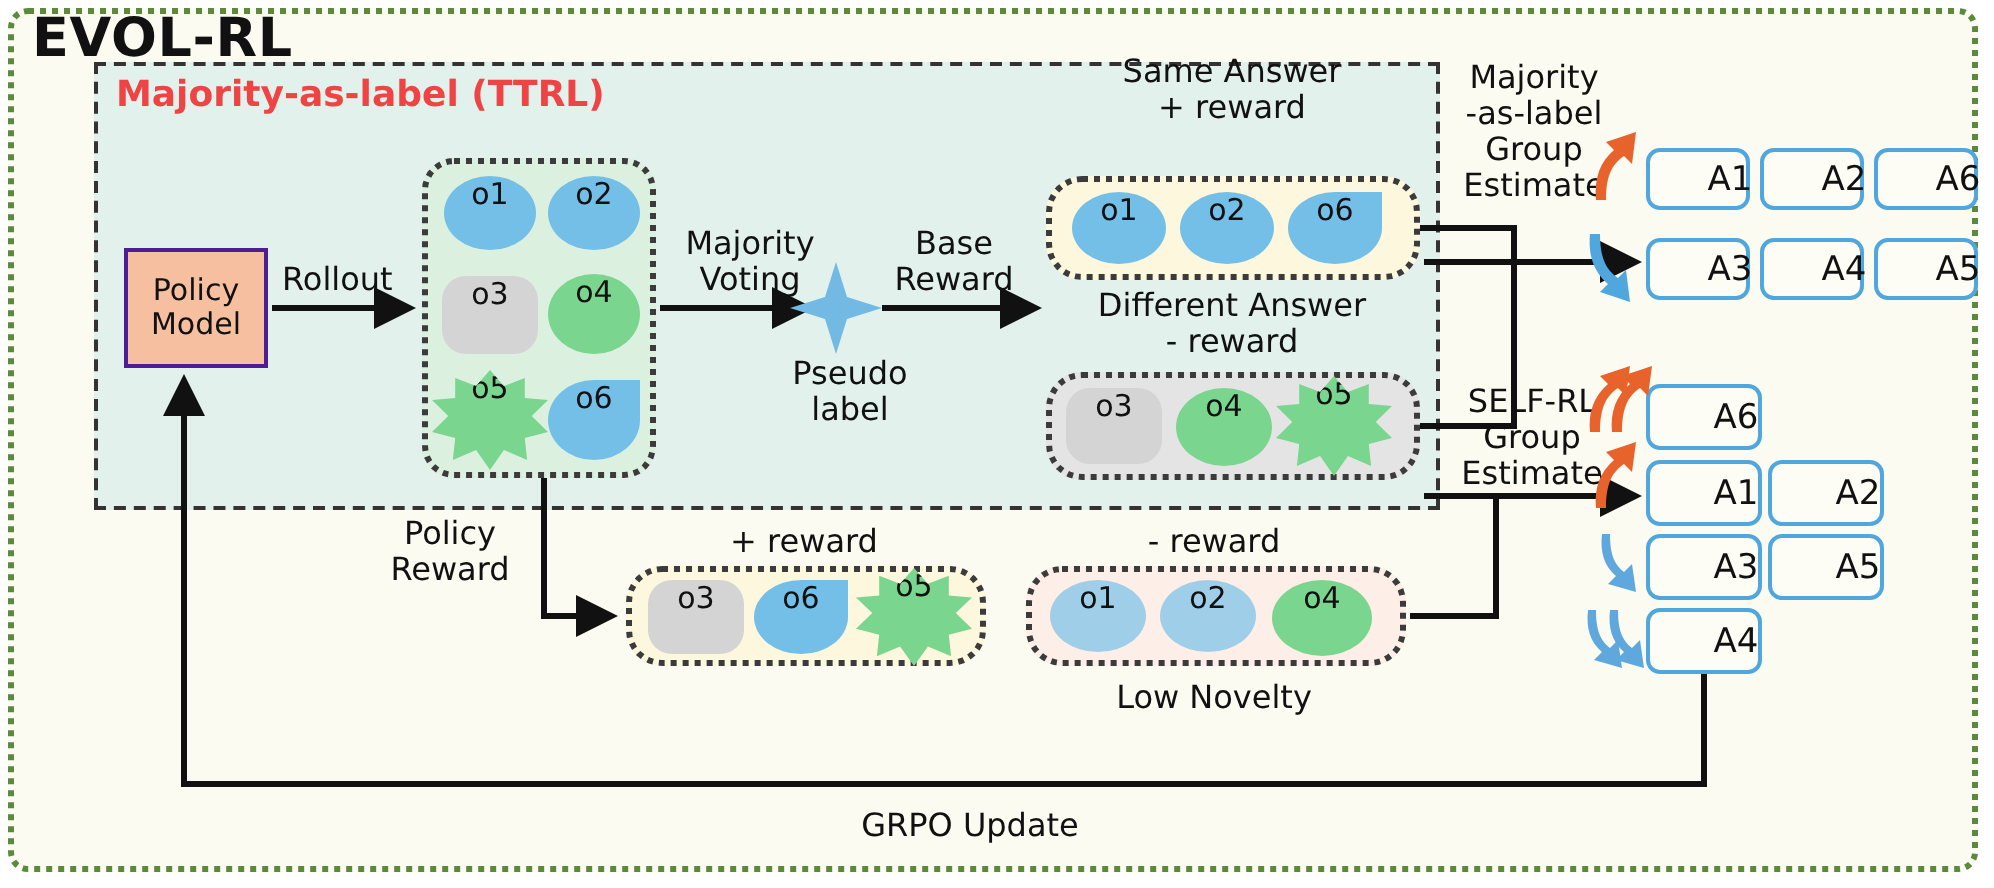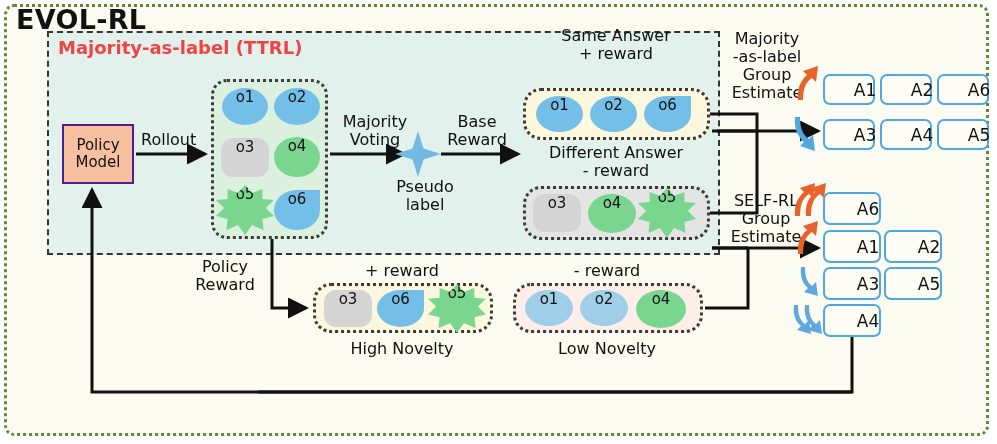--- a/index.html
+++ b/index.html
@@ -161,21 +161,20 @@
   <div class="ansbox cream" style="left:313px;top:283px;width:180px;height:50px;"></div>
   <div class="tok ticket gray" style="left:324px;top:290px;width:48px;height:37px;">
       <span>o3</span>
     </div>
   <div class="tok teardrop blue" style="left:377px;top:290px;width:47px;height:37px;">
       <span>o6</span>
     </div>
   <div class="tok star green" style="left:428px;top:284px;width:58px;height:49px;">
       <span>o5</span>
     </div>
-  <div class="txt c" style="left:312px;top:340px;width:180px;">High Novelty</div>
 
   <div class="txt c" style="left:512px;top:262px;width:190px;">- reward</div>
   <div class="ansbox pink" style="left:513px;top:283px;width:190px;height:50px;"></div>
   <div class="tok ellipse blue-soft" style="left:525px;top:290px;width:48px;height:36px;">
       <span>o1</span>
     </div>
   <div class="tok ellipse blue-soft" style="left:580px;top:290px;width:48px;height:36px;">
       <span>o2</span>
     </div>
   <div class="tok ellipse green" style="left:636px;top:290px;width:50px;height:38px;">
@@ -185,20 +184,21 @@
 
   <div class="txt" style="left:141px;top:131px;">Rollout</div>
   <div class="txt c" style="left:330px;top:113px;width:90px;">Majority</div>
   <div class="txt c" style="left:330px;top:131px;width:90px;">Voting</div>
   <div class="txt c" style="left:438px;top:113px;width:78px;">Base</div>
   <div class="txt c" style="left:438px;top:131px;width:78px;">Reward</div>
   <div class="txt c" style="left:383px;top:178px;width:84px;">Pseudo</div>
   <div class="txt c" style="left:383px;top:196px;width:84px;">label</div>
   <div class="txt c" style="left:177px;top:258px;width:96px;">Policy</div>
   <div class="txt c" style="left:177px;top:276px;width:96px;">Reward</div>
+  <div class="txt c" style="left:335px;top:404px;width:300px;">GRPO Update</div>
 
   <div class="txt c" style="left:722px;top:30px;width:90px;">Majority</div>
   <div class="txt c" style="left:722px;top:48px;width:90px;">-as-label</div>
   <div class="txt c" style="left:722px;top:66px;width:90px;">Group</div>
   <div class="txt c" style="left:722px;top:84px;width:90px;">Estimate</div>
 
   <div class="abox" style="left:823px;top:74px;width:52px;height:31px;">
       <span>A1</span>
     </div>
   <div class="abox" style="left:880px;top:74px;width:52px;height:31px;">

